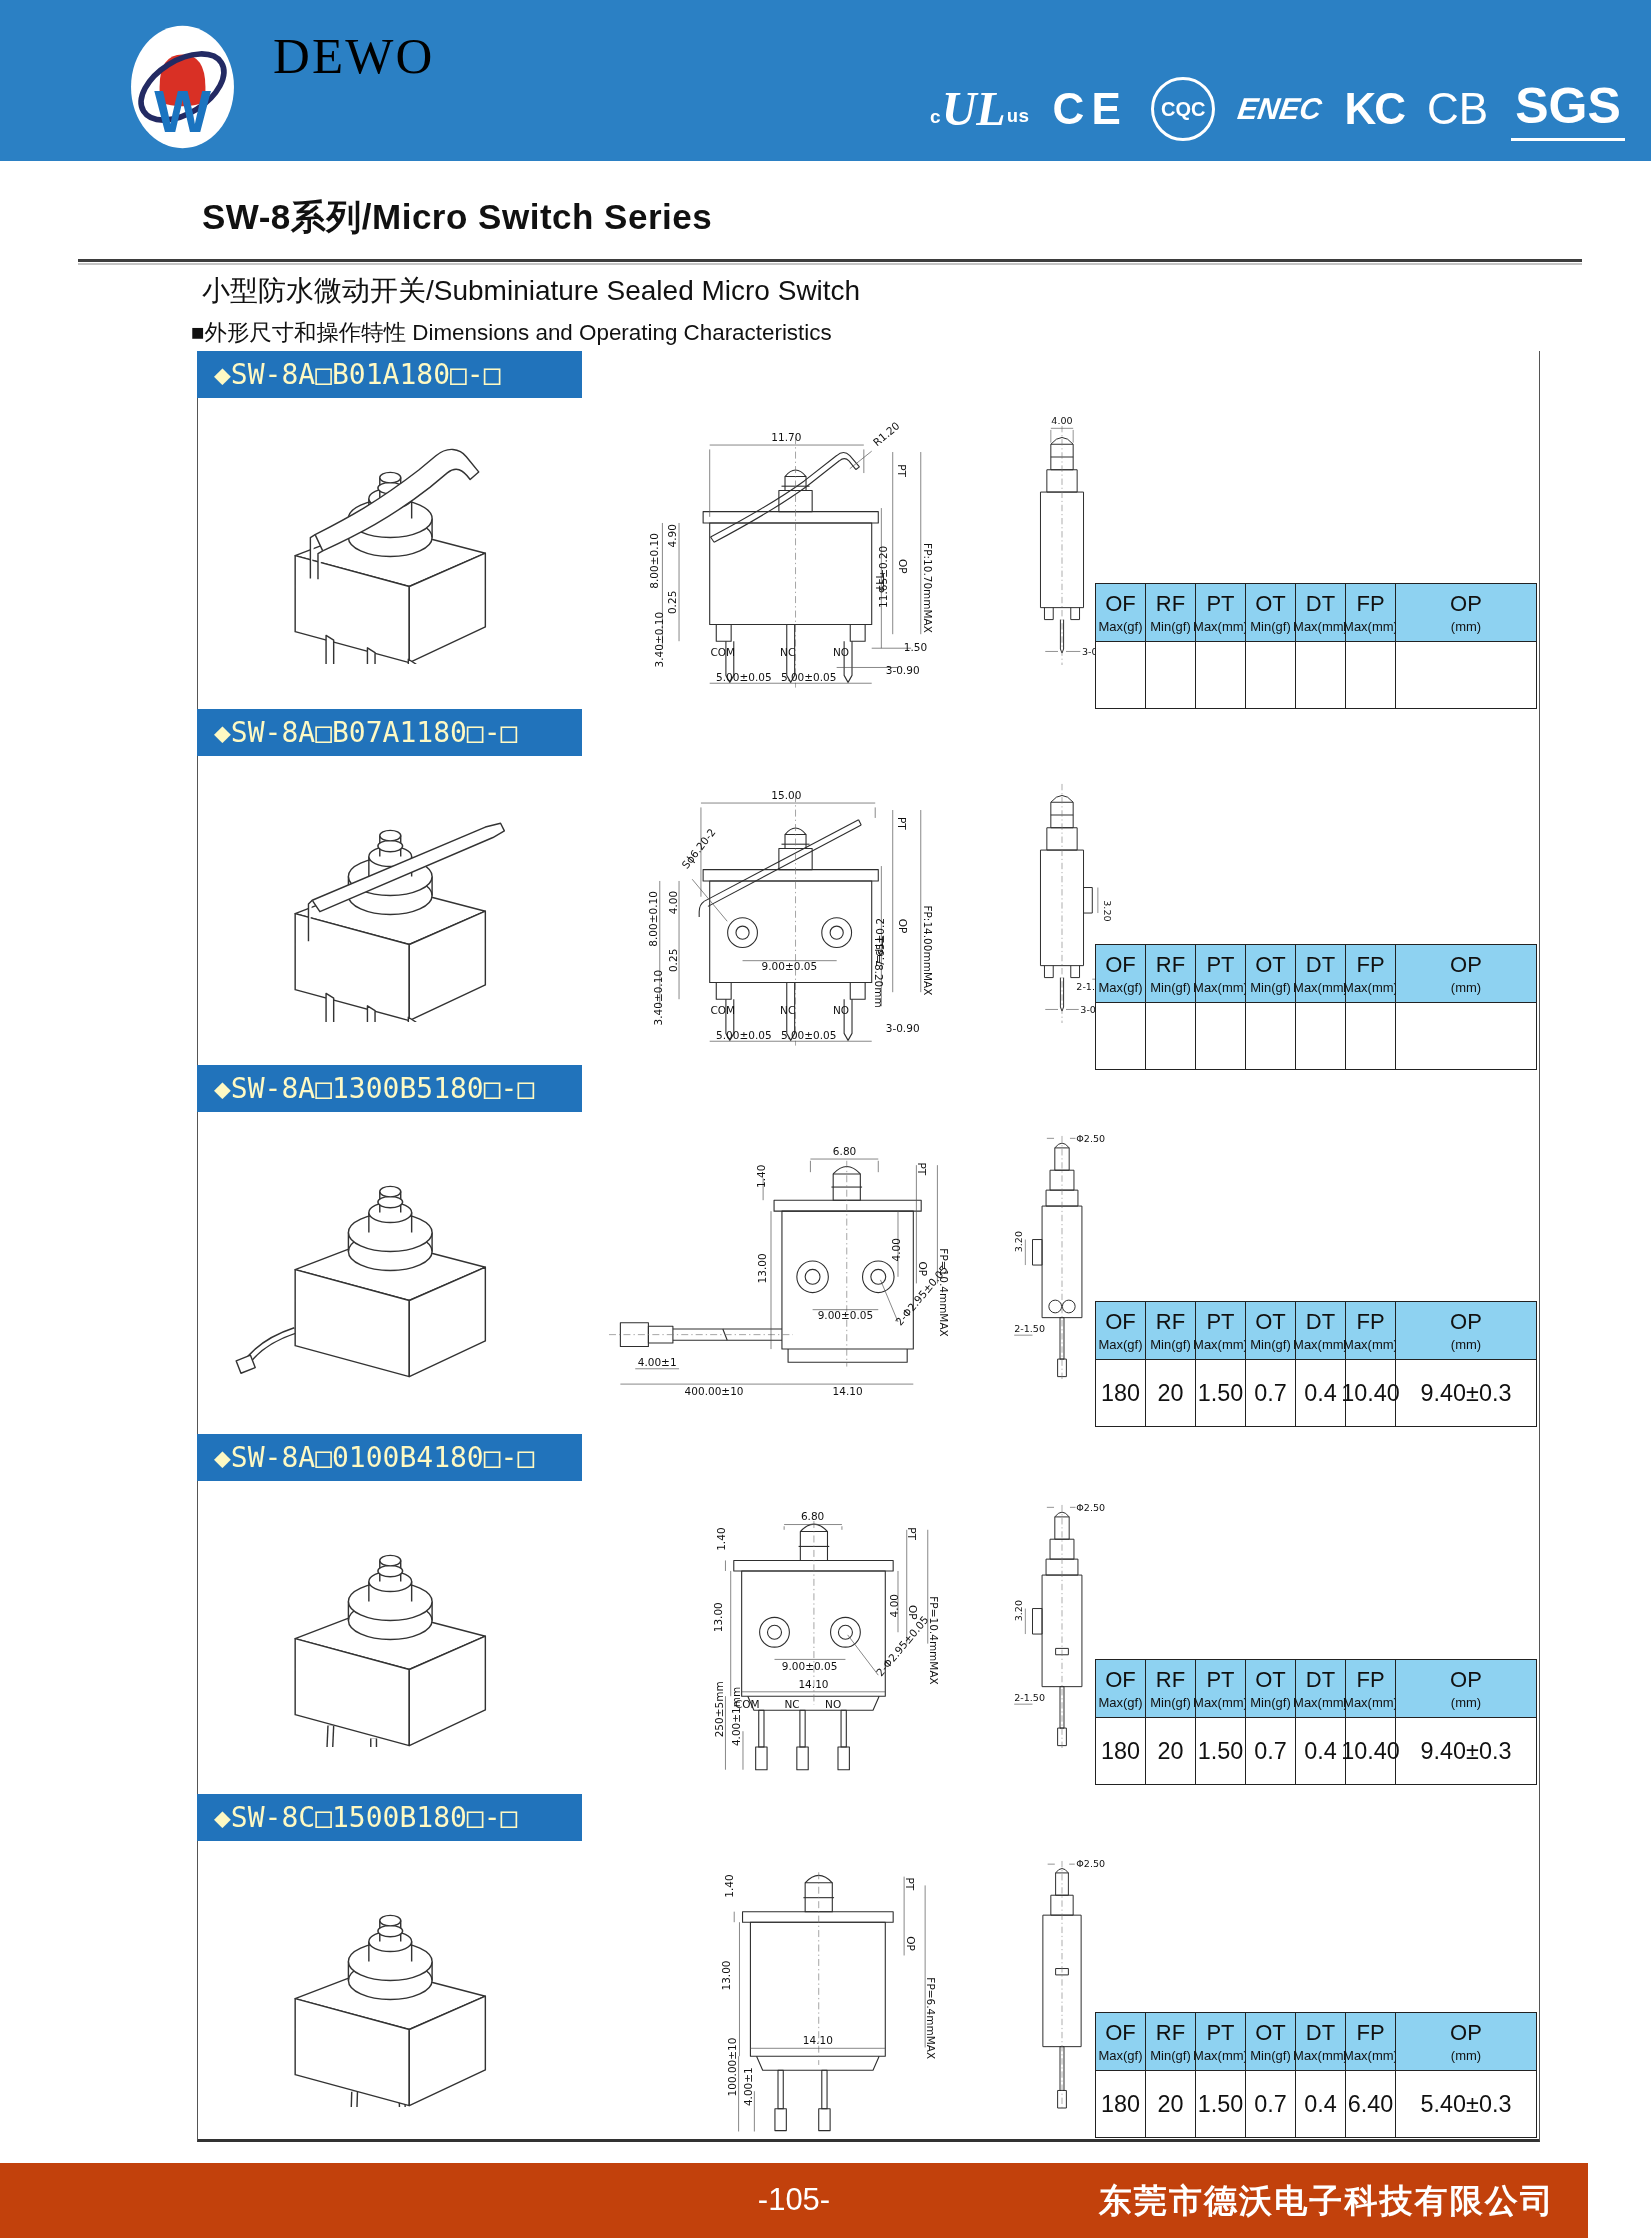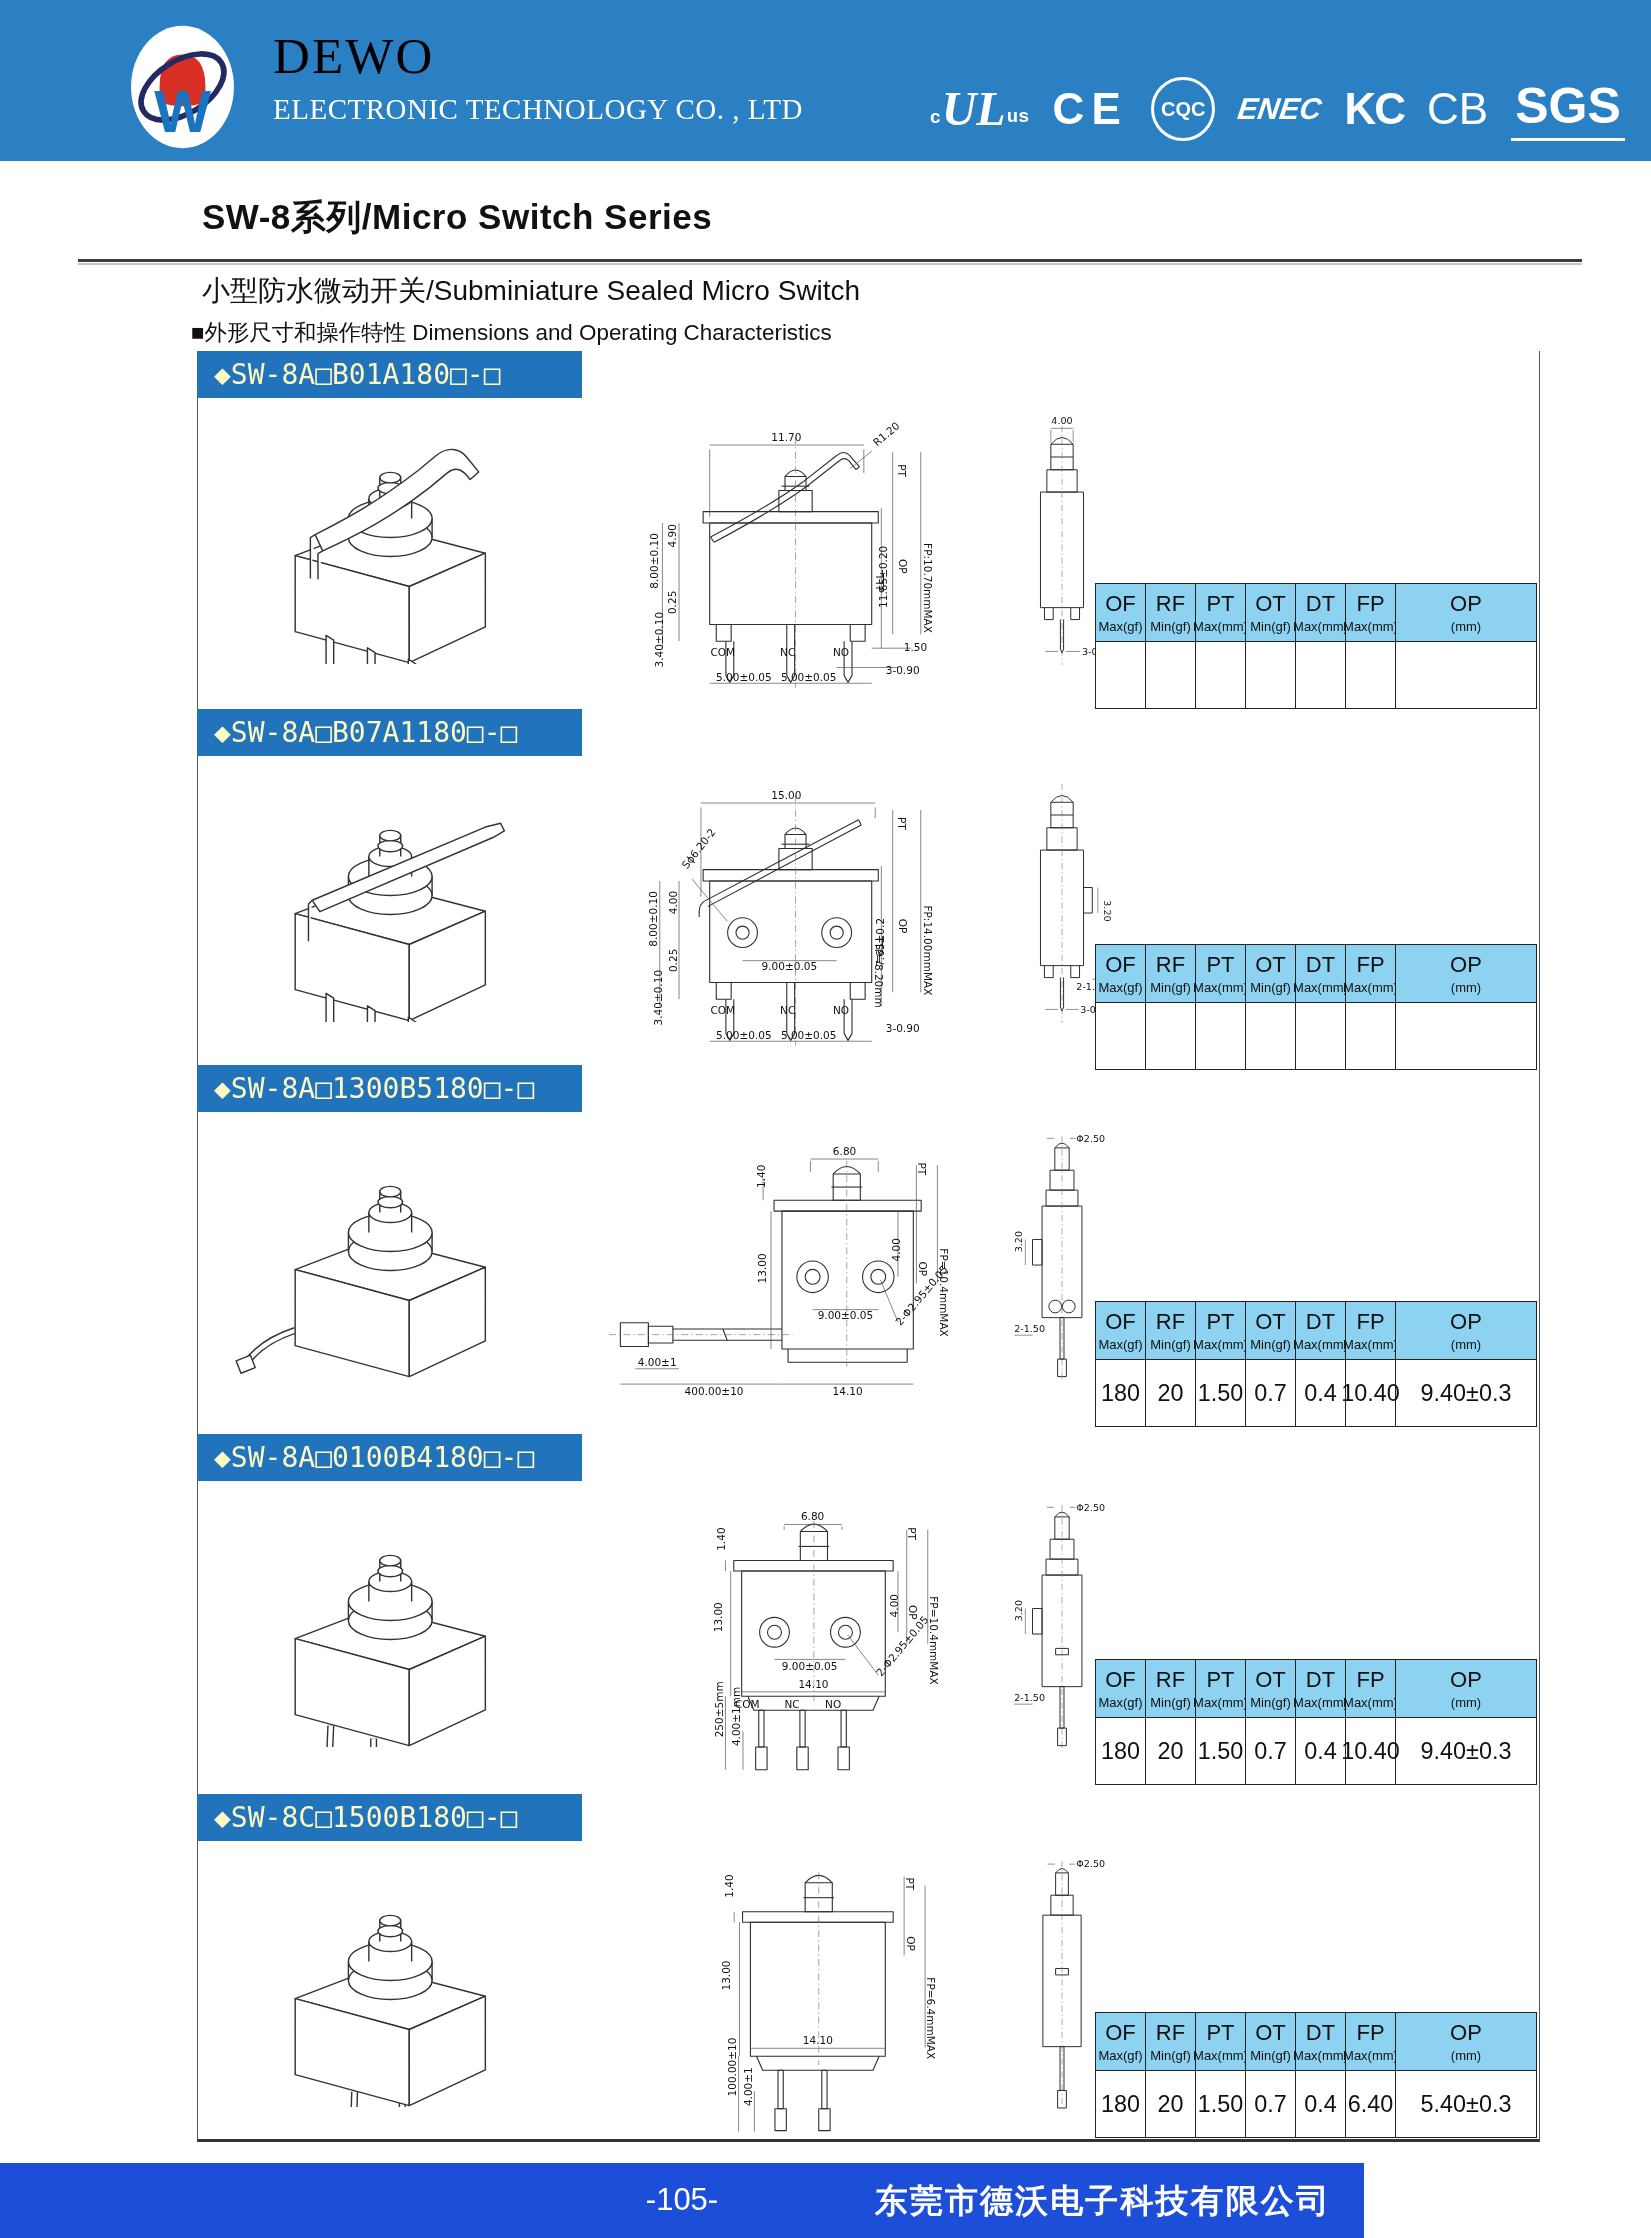--- a/index.html
+++ b/index.html
@@ -53,40 +53,39 @@
   .td:last-child{border-right:none;}
   
   .ln *, .ln{stroke:#2e2e2e;stroke-width:2.5;fill:none;stroke-linejoin:round;}
   .ln3{fill:#fff;stroke:#333;stroke-width:3;stroke-linejoin:round;}
   .wo{fill:none;stroke:#333;stroke-width:15;}
   .wi{fill:none;stroke:#fff;stroke-width:9;}
   .dim line{stroke:#555;stroke-width:1.6;}
   .cl{stroke:#777;stroke-width:1.5;stroke-dasharray:16 7 3 7;fill:none;}
   text.t{font-family:"DejaVu Sans",sans-serif;font-size:24px;fill:#111;stroke:none;}
   
-  .footer{position:absolute;left:0;top:2163px;width:1320px;height:76px;background:#1d4ed8;color:#fff;padding-left:44px;}
+  .footer{position:absolute;left:0;top:2163px;width:1588px;height:76px;background:#c2410c;color:#fff;}
   .page-num{position:absolute;left:0;right:0;top:19px;text-align:center;font-size:31px;}
   .company-cn{position:absolute;right:33px;top:15.6px;font-size:33px;font-weight:bold;letter-spacing:2.1px;}
 </style>
 </head>
 <body>
 
 <div class="page">
 
   <div class="banner">
     <div class="logo-wrap">
       <svg viewBox="0 0 210 244" width="107" height="126">
         <ellipse cx="105" cy="122" rx="101" ry="120" fill="#ffffff"></ellipse>
         <path d="M60 122q0-64 45-64q45 0 45 64v30q-45 16-90 0Z" fill="#d93025"></path>
         <ellipse cx="105" cy="122" rx="90" ry="52" fill="none" stroke="#232a63" stroke-width="11" transform="rotate(-32 105 122)"></ellipse>
         <text x="105" y="210" text-anchor="middle" font-family="Liberation Sans, sans-serif" font-size="118" font-weight="bold" fill="#1b74c0">W</text>
       </svg>
     </div>
     <div class="brand">DEWO</div>
-    <div class="brand-sub">ELECTRONIC TECHNOLOGY CO. ,  LTD</div>
     <div class="certs">
       <div class="cert">
         <span class="ul-c">c</span>
         <span class="ul-m">UL</span>
         <span class="ul-us">us</span>
       </div>
       <div class="cert-ce">CE</div>
       <div class="cert-cqc">CQC</div>
       <div class="cert-enec">ENEC</div>
       <div class="cert-kc">KC</div>

